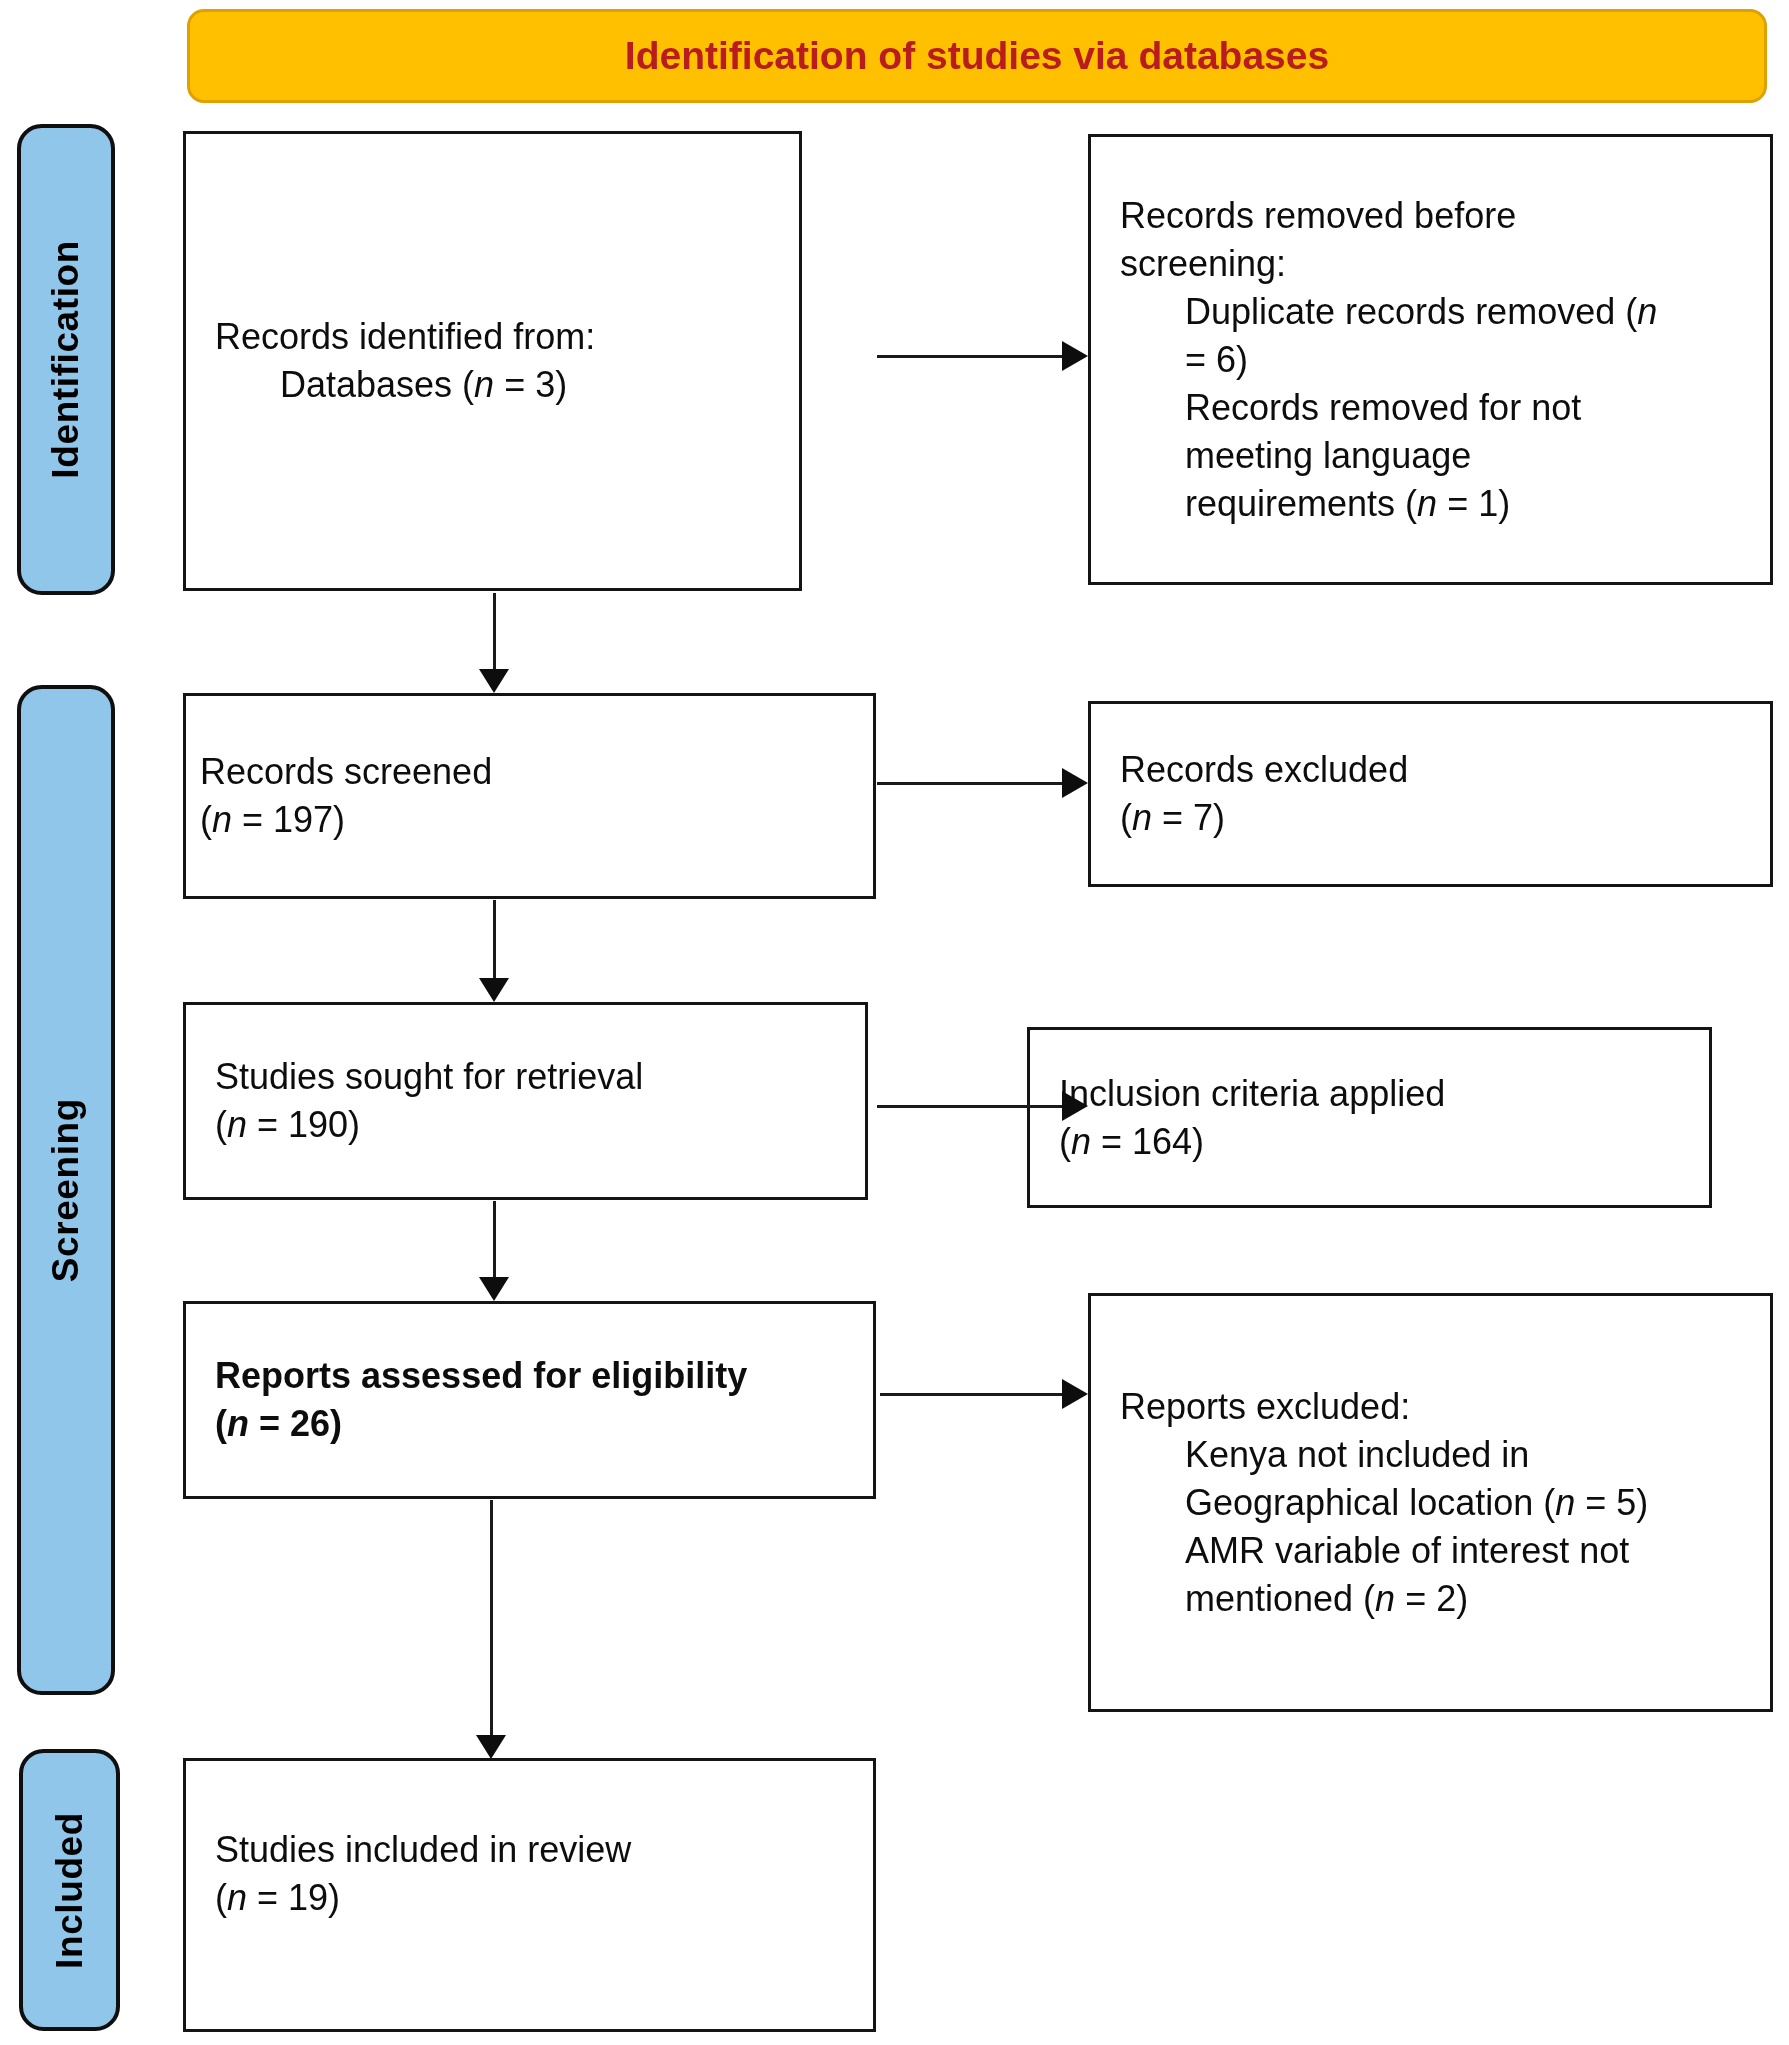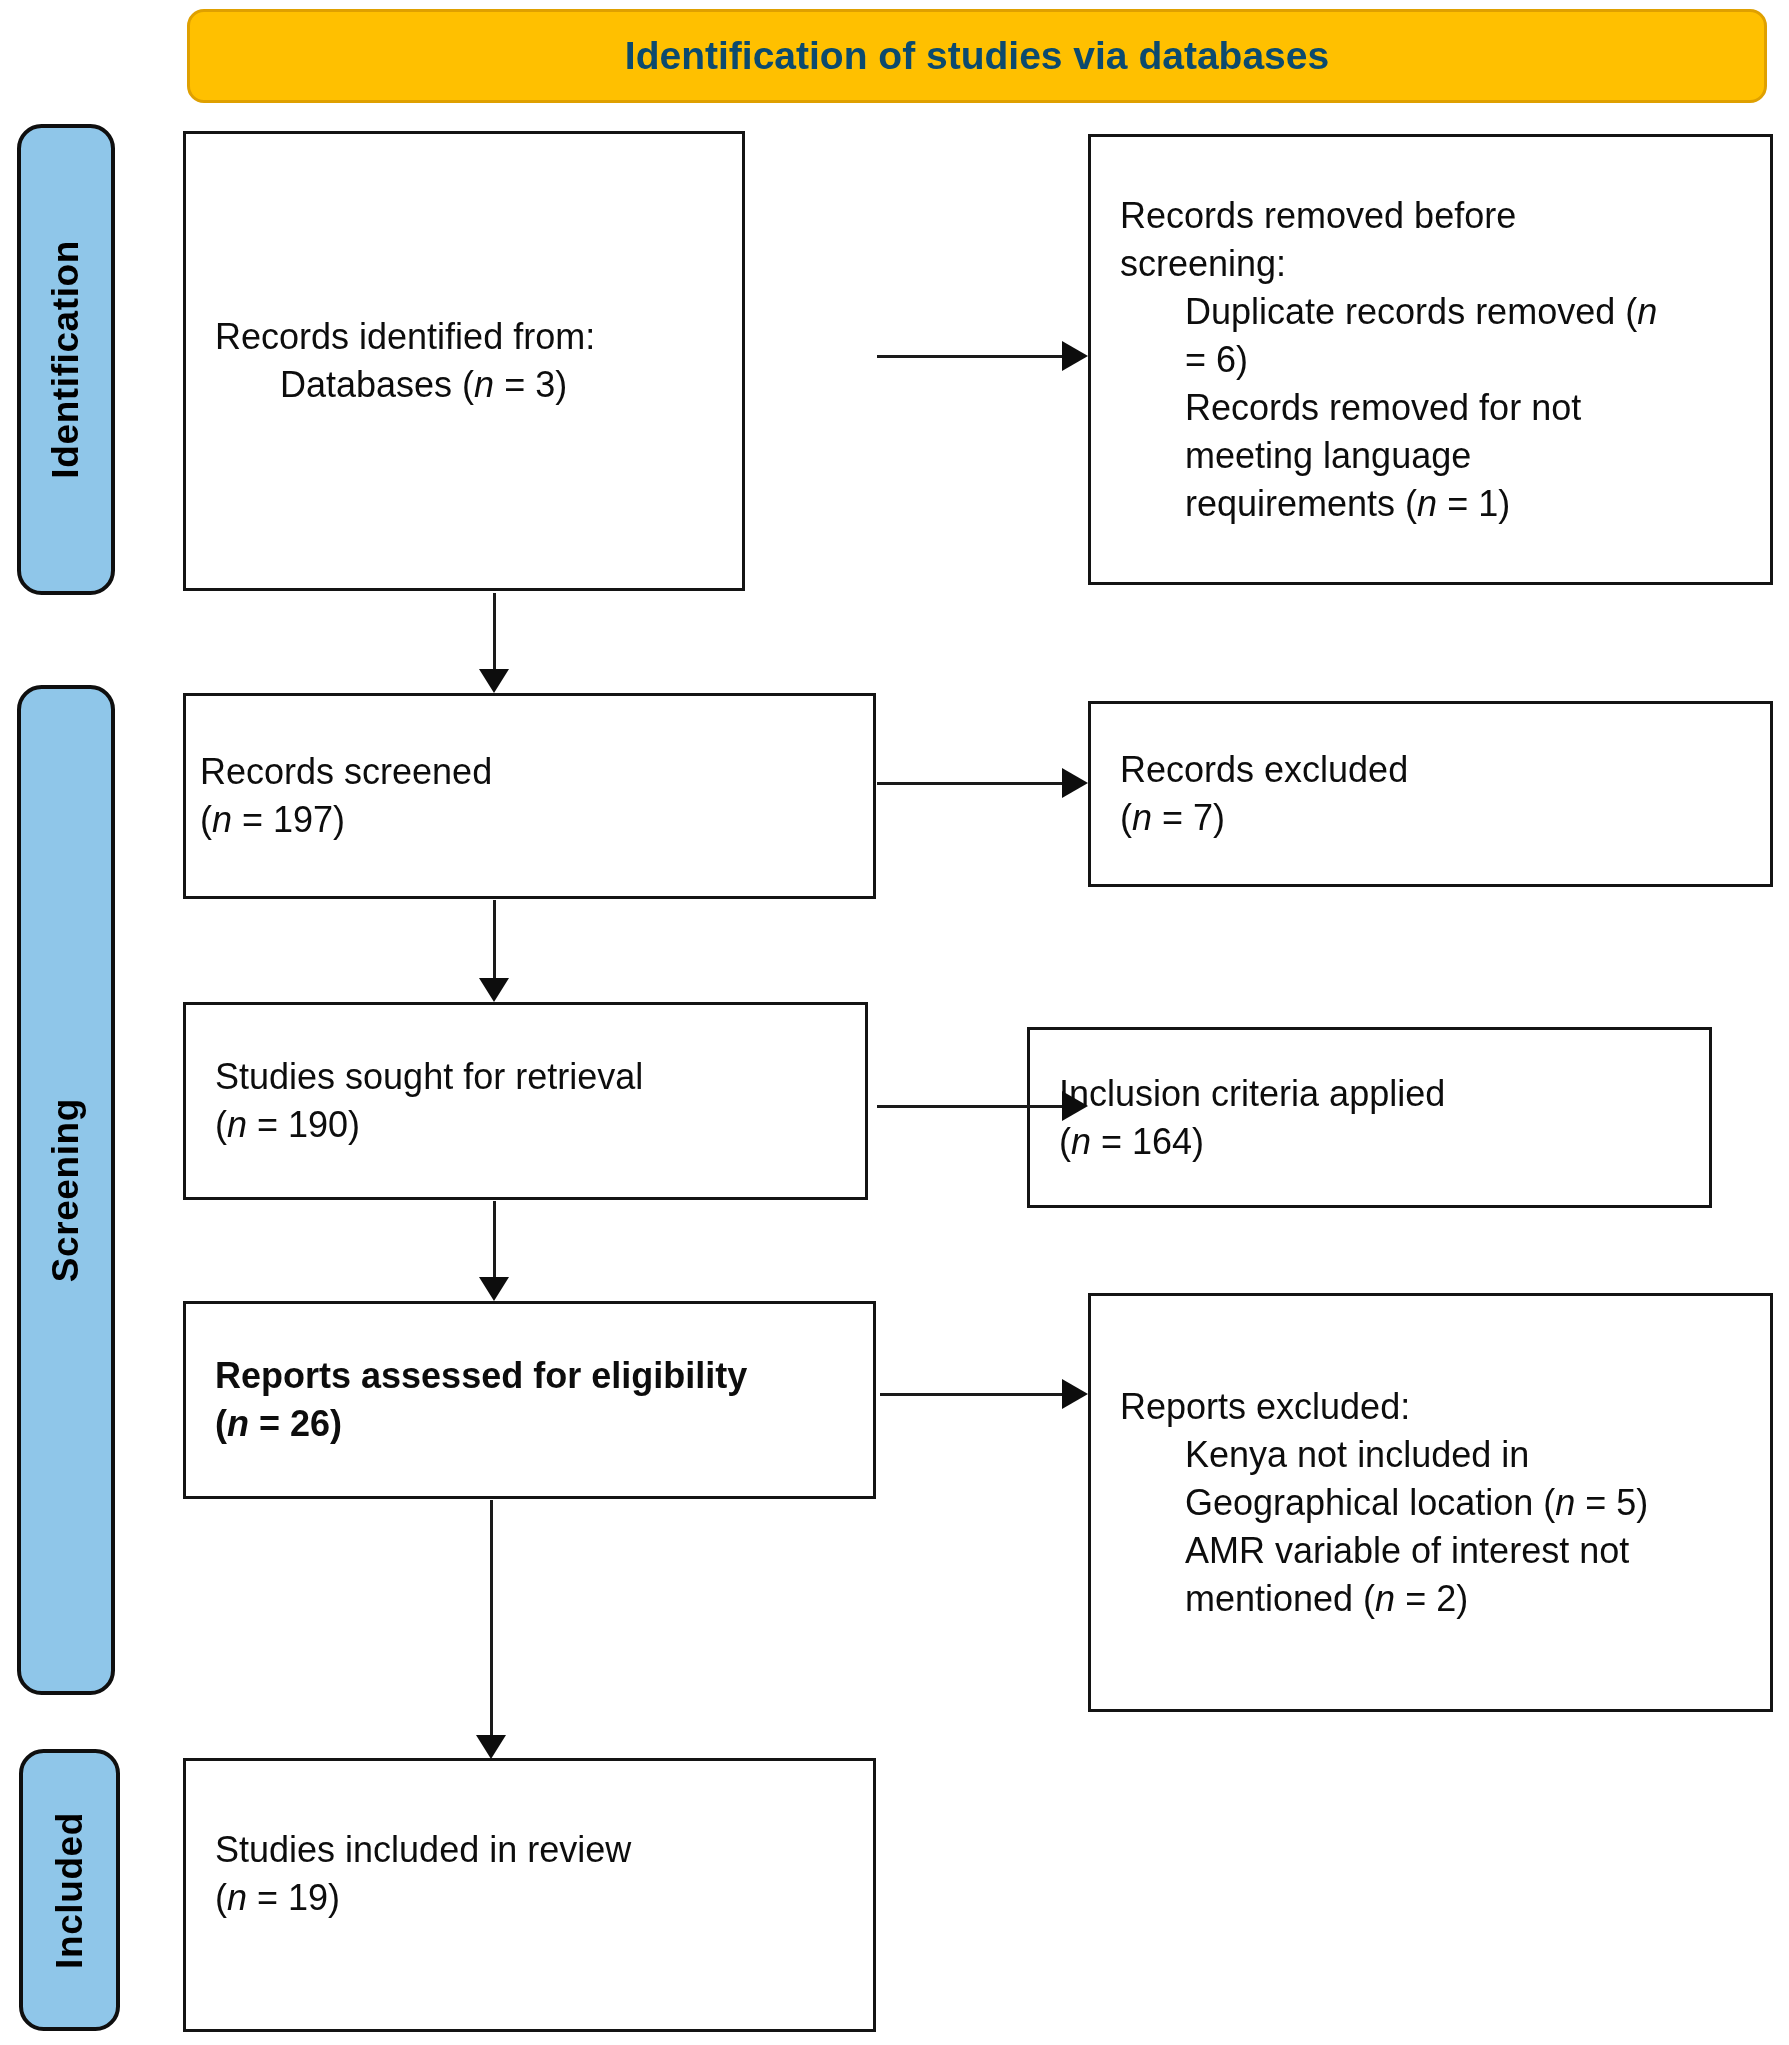--- a/index.html
+++ b/index.html
@@ -15,21 +15,21 @@
   
   .banner{
     position:absolute;
     left:187px; top:9px;
     width:1580px; height:94px;
     box-sizing:border-box;
     background:#FFC000;
     border:3.2px solid #DFA000;
     border-radius:17px;
     display:flex; align-items:center; justify-content:center;
-    font-size:39px; font-weight:bold; color:#0c4a6e;
+    font-size:39px; font-weight:bold; color:#b91c1c;
   }
 
   
   .stage{
     position:absolute;
     box-sizing:border-box;
     background:#8FC6E9;
     border:4.5px solid #0f0f0f;
     border-radius:24.6px;
     display:flex; align-items:center; justify-content:center;
@@ -51,21 +51,21 @@
     box-sizing:border-box;
     background:#ffffff;
     border:3.9px solid #141414;
     display:flex; flex-direction:column; justify-content:center;
     font-size:36px; line-height:48px; color:#0d0d0d;
   }
   .fbox .line{white-space:normal;}
   .fbox .line.ind{margin-left:65px;}
   .fbox i{font-style:italic;}
 
-  #box-records-identified{left:183px; top:131px;  width:562px; height:460px; padding:0 26px 0 29px;}
+  #box-records-identified{left:183px; top:131px;  width:619px; height:460px; padding:0 26px 0 29px;}
   #box-records-removed   {left:1088px; top:134px; width:685px; height:451px; padding:0 97px 0 29px;}
   #box-records-screened  {left:183px; top:693px; width:693px; height:206px; padding:0 26px 0 14px;}
   #box-records-excluded  {left:1088px; top:701px; width:685px; height:186px; padding:0 39px 0 29px;}
   #box-studies-sought    {left:183px; top:1002px; width:685px; height:198px; padding:0 40px 0 29px;}
   #box-inclusion-criteria{left:1027px; top:1027px; width:685px; height:181px; padding:0 39px 0 29px;}
   #box-reports-assessed  {left:183px; top:1301px; width:693px; height:198px; padding:0 26px 0 29px;font-weight:bold;}
   #box-reports-excluded  {left:1088px; top:1293px; width:685px; height:419px; padding:0 97px 0 29px;}
   #box-studies-included  {left:183px; top:1758px; width:693px; height:274px; padding:65px 26px 0 29px; justify-content:flex-start;}
 
   

